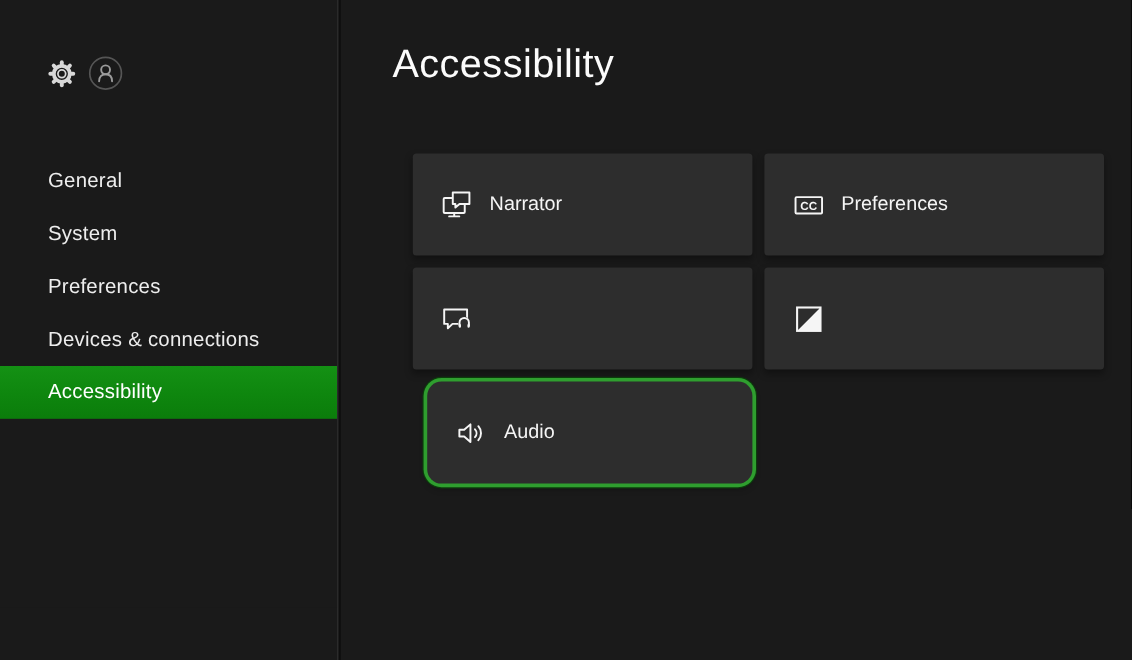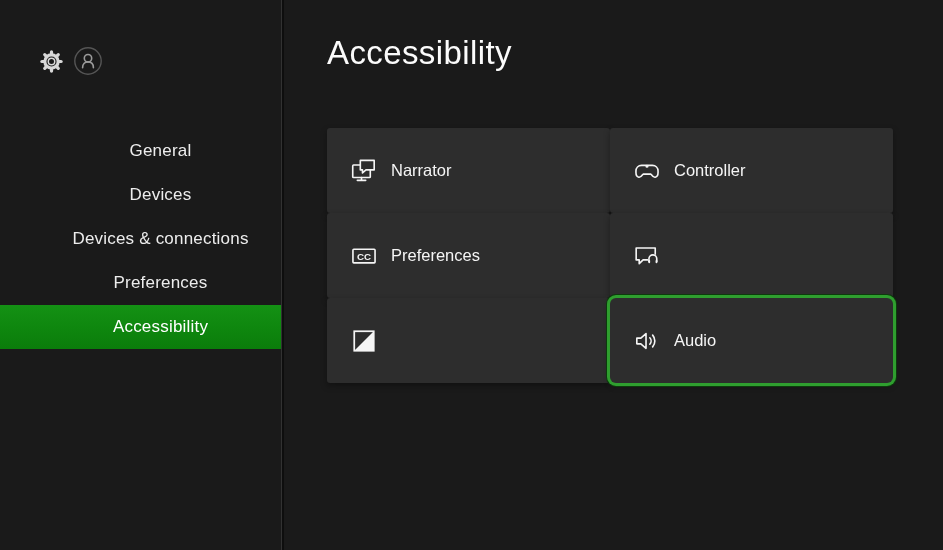--- a/index.html
+++ b/index.html
@@ -3,21 +3,21 @@
 <meta charset="utf-8">
 <style>
   html,body{margin:0;padding:0;background:#000;}
   #screen{
     position:relative;width:943px;height:550px;overflow:hidden;
     background:#1a1a1a;
     font-family:"Liberation Sans","DejaVu Sans",sans-serif;
     color:#f2f2f2;
   }
   
-  #sidebar{position:absolute;left:0;top:0;width:281px;height:506px;background:#1a1a1a;text-align:center;}
+  #sidebar{position:absolute;left:0;top:0;width:281px;height:506px;background:#1a1a1a;}
   #divider{position:absolute;left:281px;top:0;width:3px;height:550px;
     background:#0e0e0e;border-left:1px solid #323232;box-sizing:border-box;}
   .top-icons{position:absolute;left:39px;top:46px;display:flex;align-items:center;gap:9px;}
   .gear{width:25px;height:25px;cursor:pointer;}
   .profile{width:30px;height:30px;cursor:pointer;}
   #menu{position:absolute;left:0;top:129px;width:281px;}
   .menu-item{
     height:44px;line-height:44px;padding-left:40px;font-size:17px;
     color:#ededed;cursor:pointer;letter-spacing:.2px;
   }
@@ -25,33 +25,34 @@
     background:linear-gradient(180deg,#149114 0%,#0e860e 55%,#0b7c0b 100%);
     color:#fff;
   }
   
   #main{position:absolute;left:284px;top:0;width:659px;height:550px;}
   #page-title{
     position:absolute;left:43px;top:34px;font-size:33px;font-weight:400;
     color:#fbfbfb;letter-spacing:.4px;
   }
   #tile-grid{
-    position:absolute;left:43px;top:128px;
-    display:grid;grid-template-columns:283px 283px;grid-auto-rows:85px;
+    position:absolute;left:60px;top:128px;
+    display:grid;grid-template-columns:283px 283px;grid-auto-rows:85px;gap:10px;
   }
   .tile{
     background:#2d2d2d;border-radius:3px;display:flex;align-items:center;
     padding-left:24px;box-sizing:border-box;cursor:pointer;
     box-shadow:0 3px 6px rgba(0,0,0,.35);
   }
   .tile .icon{width:26px;height:26px;flex:0 0 26px;display:block;}
   .tile .label{margin-left:14px;font-size:16.5px;color:#f5f5f5;line-height:1.35;max-width:190px;}
   .tile.focused{
-    border-radius:6px;
+    border-radius:12px;
     box-shadow:0 0 0 3px #2f9e2f,0 0 0 4px #0c3b0c,0 3px 6px rgba(0,0,0,.35);
+    margin-left:12px;
   }
   svg{display:block;}
 </style>
 </head>
 <body>
 
 <div id="screen">
 
   <div id="sidebar">
     <div class="top-icons">
@@ -73,23 +74,23 @@
       </svg>
       <svg class="profile" viewBox="0 0 30 30">
         <circle cx="15" cy="15" r="13.2" fill="none" stroke="#555555" stroke-width="1.4"></circle>
         <circle cx="15" cy="12.2" r="3.7" fill="none" stroke="#9a9a9a" stroke-width="1.6"></circle>
         <path d="M9.6 21.8 C9.6 17.8 12 15.9 15 15.9 C18 15.9 20.4 17.8 20.4 21.8" fill="none" stroke="#9a9a9a" stroke-width="1.6" stroke-linecap="round"></path>
       </svg>
     </div>
 
     <div id="menu">
       <div class="menu-item">General</div>
-      <div class="menu-item">Devices</div>
+      <div class="menu-item">System</div>
+      <div class="menu-item">Preferences</div>
       <div class="menu-item">Devices &amp; connections</div>
-      <div class="menu-item">Preferences</div>
       <div class="menu-item active">Accessibility</div>
     </div>
   </div>
 
   <div id="divider"></div>
 
   <div id="main">
     <div id="page-title">Accessibility</div>
 
     <div id="tile-grid">
@@ -100,29 +101,20 @@
             <rect x="1.6" y="6.5" width="16.2" height="11.5" rx="0.8"></rect>
             <path d="M9.7 18 v2.4 M5.8 20.6 h7.8" stroke-linecap="round"></path>
             <path d="M8.6 2.2 h12.8 v8.8 h-7.6 l-3.2 2.8 v-2.8 h-2 z" fill="#2d2d2d"></path>
           </g>
         </svg>
         <span class="label">Narrator</span>
       </div>
 
 
 
-      <div class="tile">
-        <svg class="icon" viewBox="0 0 24 24">
-          <g stroke="#f5f5f5" stroke-width="1.5" fill="none" stroke-linejoin="round" stroke-linecap="round">
-            <path d="M7 6.8 h10 c3 0 5.2 2.3 5.2 5.2 v1.4 c0 2 -.9 3.9 -2.6 4.3 c-1.9 .4 -3.1 -1.6 -4 -2.8 h-7.2 c-.9 1.2 -2.1 3.2 -4 2.8 C2.7 17.3 1.8 15.4 1.8 13.4 v-1.4 c0 -2.9 2.2 -5.2 5.2 -5.2 z"></path>
-            <circle cx="12" cy="7.6" r="0.7"></circle>
-          </g>
-        </svg>
-        <span class="label">Controller</span>
-      </div>
 
       <div class="tile">
         <svg class="icon" viewBox="0 0 24 24">
           <rect x="1.8" y="5.8" width="20.4" height="12.6" rx="0.8" stroke="#f5f5f5" stroke-width="1.5" fill="none"></rect>
           <text x="12" y="15.4" text-anchor="middle" font-size="9" font-weight="700" fill="#f5f5f5" font-family="Liberation Sans, DejaVu Sans, sans-serif">CC</text>
         </svg>
         <span class="label">Preferences</span>
       </div>
 
       <div class="tile">

